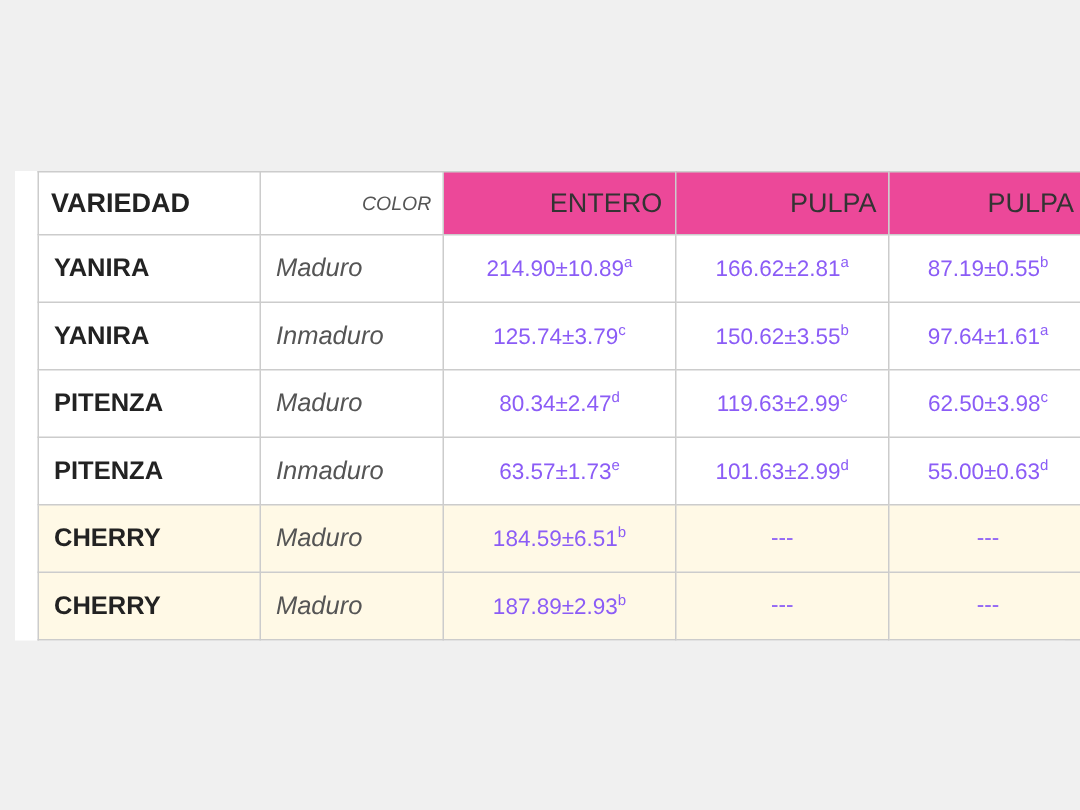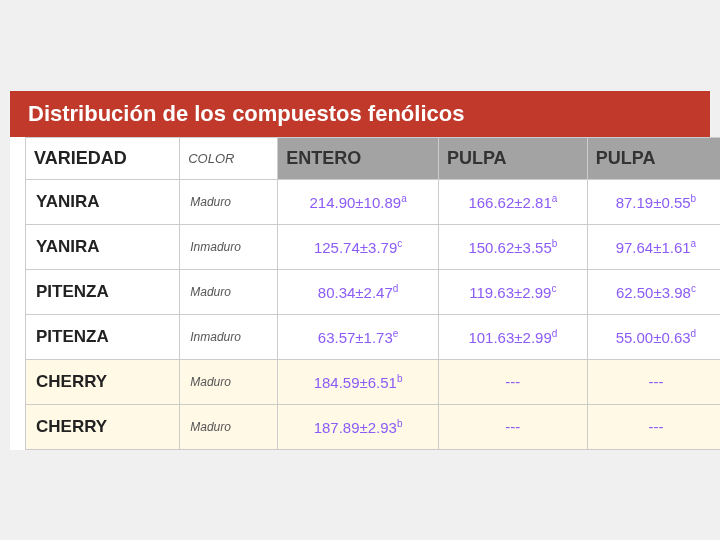--- a/index.html
+++ b/index.html
@@ -25,43 +25,43 @@
       margin-bottom: 0;
     }
     table {
       width: 100%;
       border-collapse: collapse;
       margin-left: 15px;
     }
     thead tr th {
       background: white;
       font-weight: bold;
-      text-align: left;
+      text-align: right;
       padding: 10px 8px;
       font-size: 16px;
       border: 1px solid #ccc;
     }
     thead tr th.variedad-header {
       text-align: left;
       font-size: 18px;
       font-weight: 900;
       color: #222;
       background: white;
     }
     thead tr th.color-header {
       font-size: 13px;
       color: #555;
       font-style: italic;
       font-weight: normal;
     }
     thead tr th.section-header {
       font-size: 18px;
-      font-weight: 700;
+      font-weight: 400;
       color: #333;
-      background: #a3a3a3;
+      background: #ec4899;
     }
     tbody tr {
       border-bottom: 1px solid #ccc;
     }
     tbody tr:nth-child(odd) {
       background: #fff;
     }
     tbody tr:nth-child(even) {
       background: #fff;
     }
@@ -78,36 +78,35 @@
     td.variedad-cell {
       text-align: left;
       font-weight: 900;
       font-size: 17px;
       color: #222;
       padding-left: 10px;
     }
     td.color-cell {
       font-style: italic;
       color: #555;
-      font-size: 12px;
+      font-size: 17px;
       text-align: left;
       padding-left: 10px;
     }
     sup {
       font-size: 10px;
     }
     .table-wrapper {
       position: relative;
     }
   </style>
 </head>
 <body>
 
 <div class="container">
-  <div class="title-bar">Distribución de los compuestos fenólicos</div>
   <div class="table-wrapper">
     <table>
       <thead>
         <tr>
           <th class="variedad-header">VARIEDAD</th>
           <th class="color-header">COLOR</th>
           <th class="section-header">ENTERO</th>
           <th class="section-header">PULPA</th>
           <th class="section-header">PULPA</th>
         </tr>

